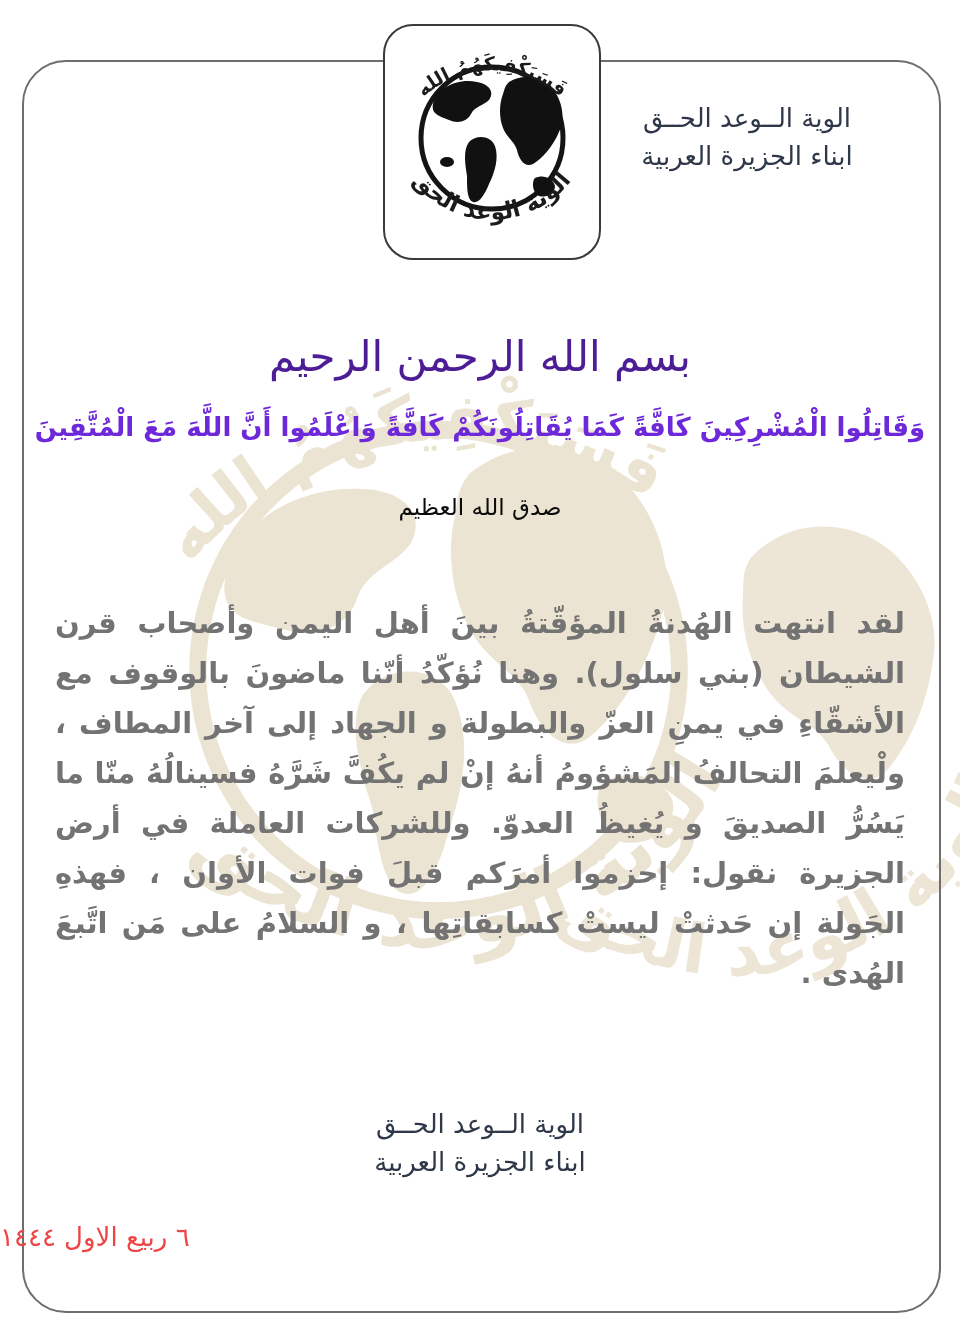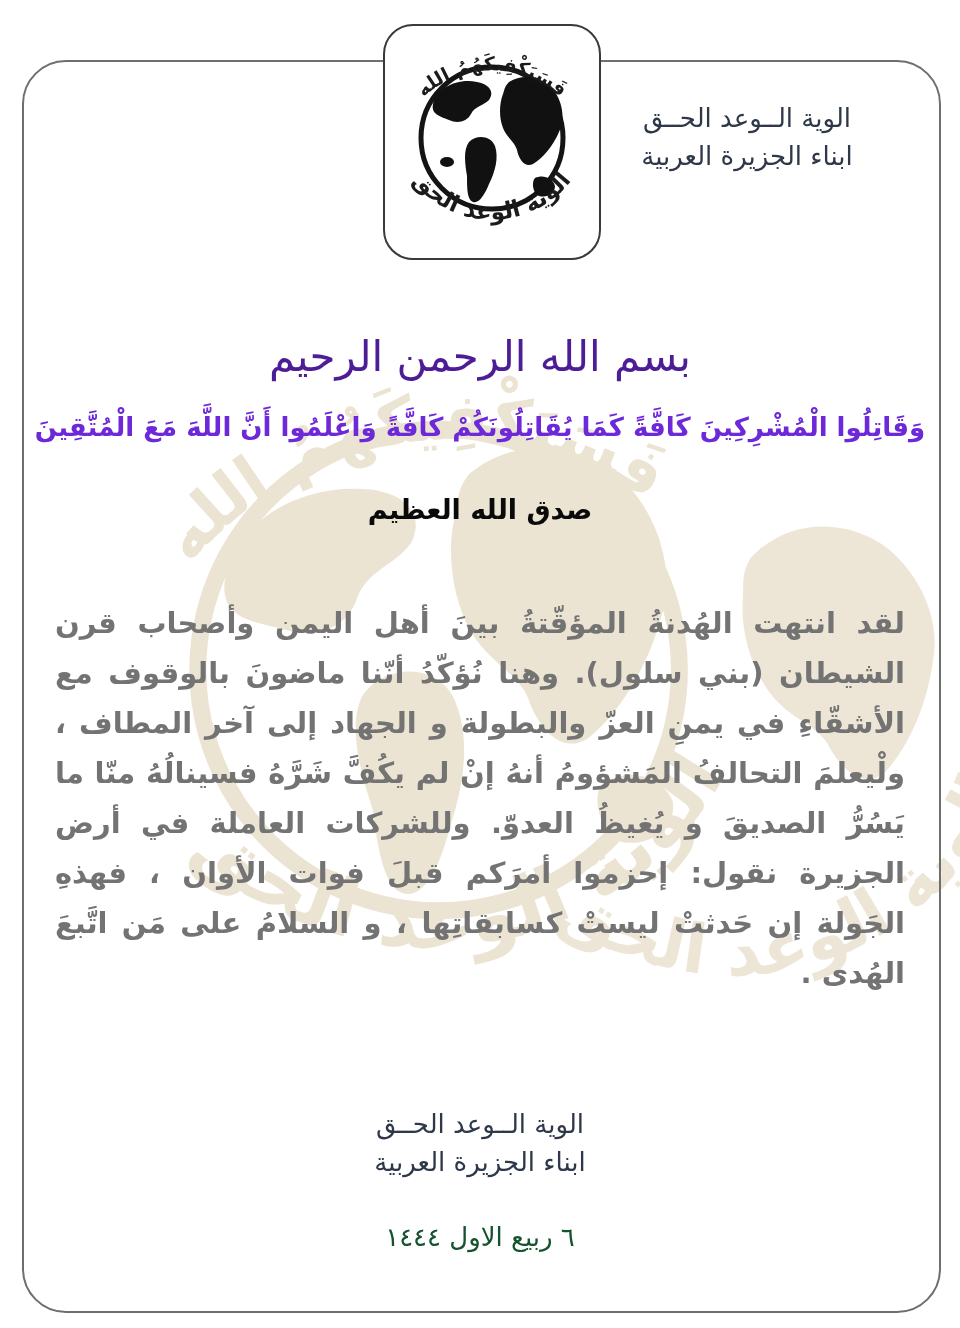--- a/index.html
+++ b/index.html
@@ -36,33 +36,33 @@
   .basmala{
     position:absolute;left:0;top:332px;width:100%;text-align:center;z-index:2;
     font-size:42px;font-weight:normal;color:#4c1d95;white-space:nowrap;
   }
   .verse{
     position:absolute;left:0;top:412px;width:100%;text-align:center;z-index:2;
     font-size:26px;font-weight:bold;color:#6d28d9;white-space:nowrap;direction:rtl;
   }
   .attribution{
     position:absolute;left:0;top:494px;width:100%;text-align:center;z-index:2;
-    font-size:27px;font-weight:bold;color:#0a0a0a;
+    font-size:23px;font-weight:normal;color:#0a0a0a;
   }
   
   .statement{
     position:absolute;left:55px;top:598px;width:850px;z-index:2;
     direction:rtl;text-align:justify;text-justify:inter-word;
     font-size:29px;font-weight:bold;color:#737373;line-height:50px;
   }
   
   .org-footer{left:0;top:1106px;width:100%;right:auto;}
   .hijri-date{
-    position:absolute;left:0;top:1222px;width:100%;text-align:center;z-index:2;
-    font-size:26px;color:#14532d;direction:rtl;
+    position:absolute;left:0;top:1222px;width:100%;text-align:left;z-index:2;
+    font-size:26px;color:#ef4444;direction:rtl;
   }
 </style>
 </head>
 <body>
 
 <svg class="wm wm1" viewBox="0 0 214 230" preserveAspectRatio="xMidYMid meet" aria-hidden="true">
   <defs>
     <path id="wmArcTop" d="M 10,120 A 100,100 0 0 1 204,120" fill="none"></path>
     <path id="wmArcBottom" d="M 10,118 A 100,100 0 0 0 204,118" fill="none"></path>
   </defs>

